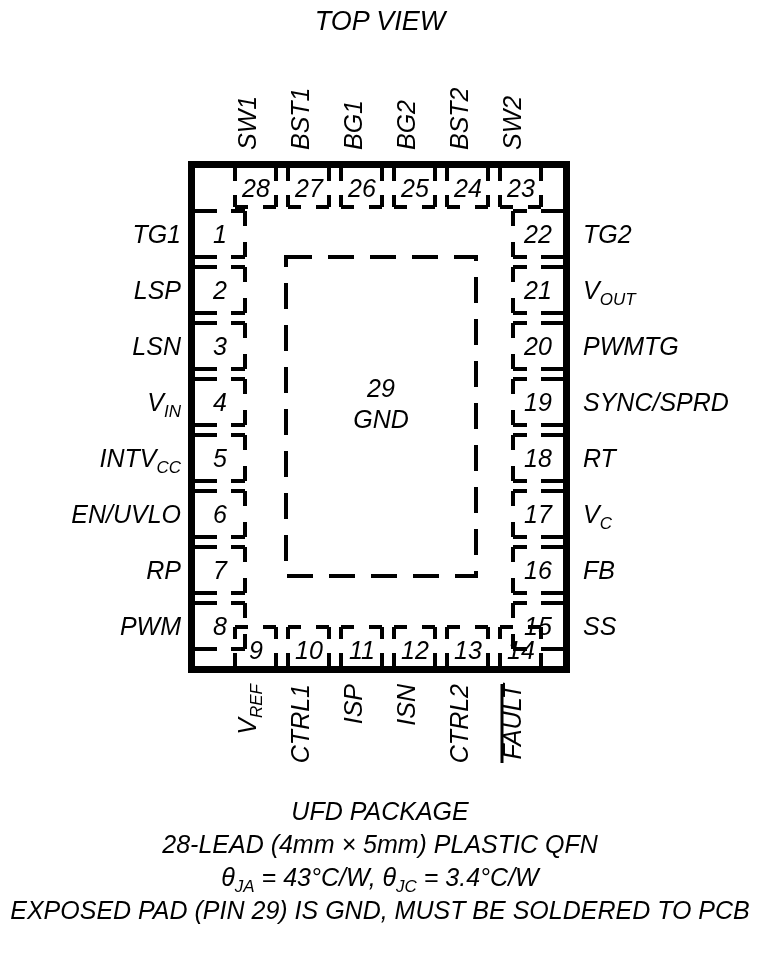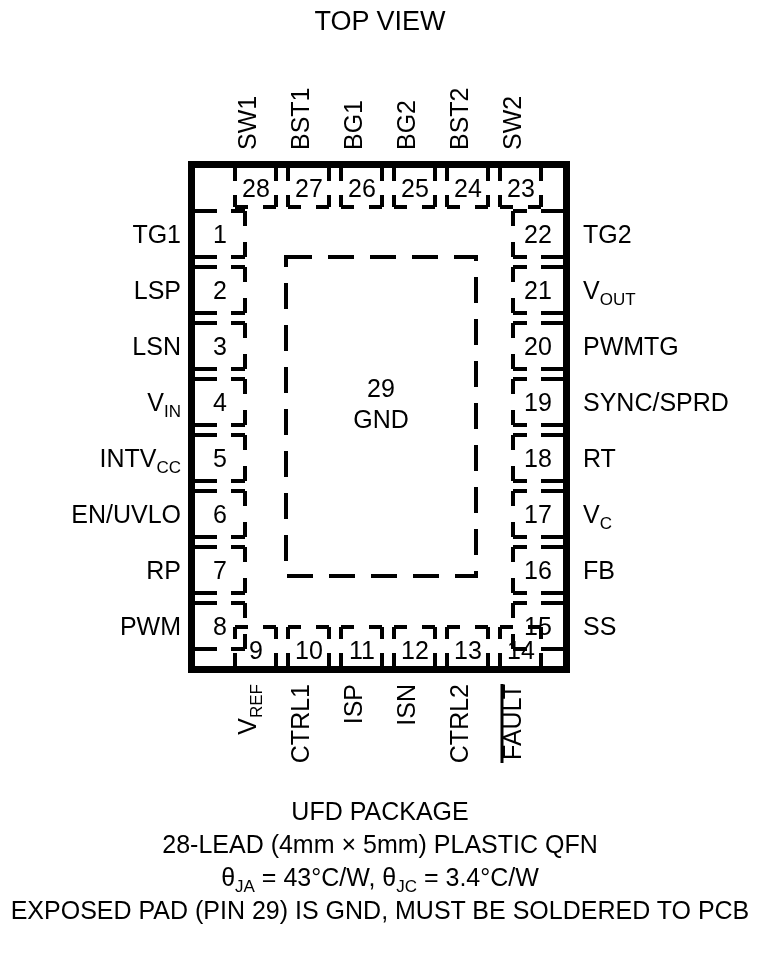--- a/index.html
+++ b/index.html
@@ -12,20 +12,21 @@
     width: 760px;
     height: 973px;
     font-family: "Liberation Sans", sans-serif;
     color: #000000;
     overflow: hidden;
   }
   #diagram-root {
     position: relative;
     width: 760px;
     height: 759px;
+    font-style: italic;
   }
   svg.pinout {
     display: block;
     width: 760px;
     height: 973px;
   }
   text {
     fill: #000000;
     font-family: "Liberation Sans", sans-serif;
     

